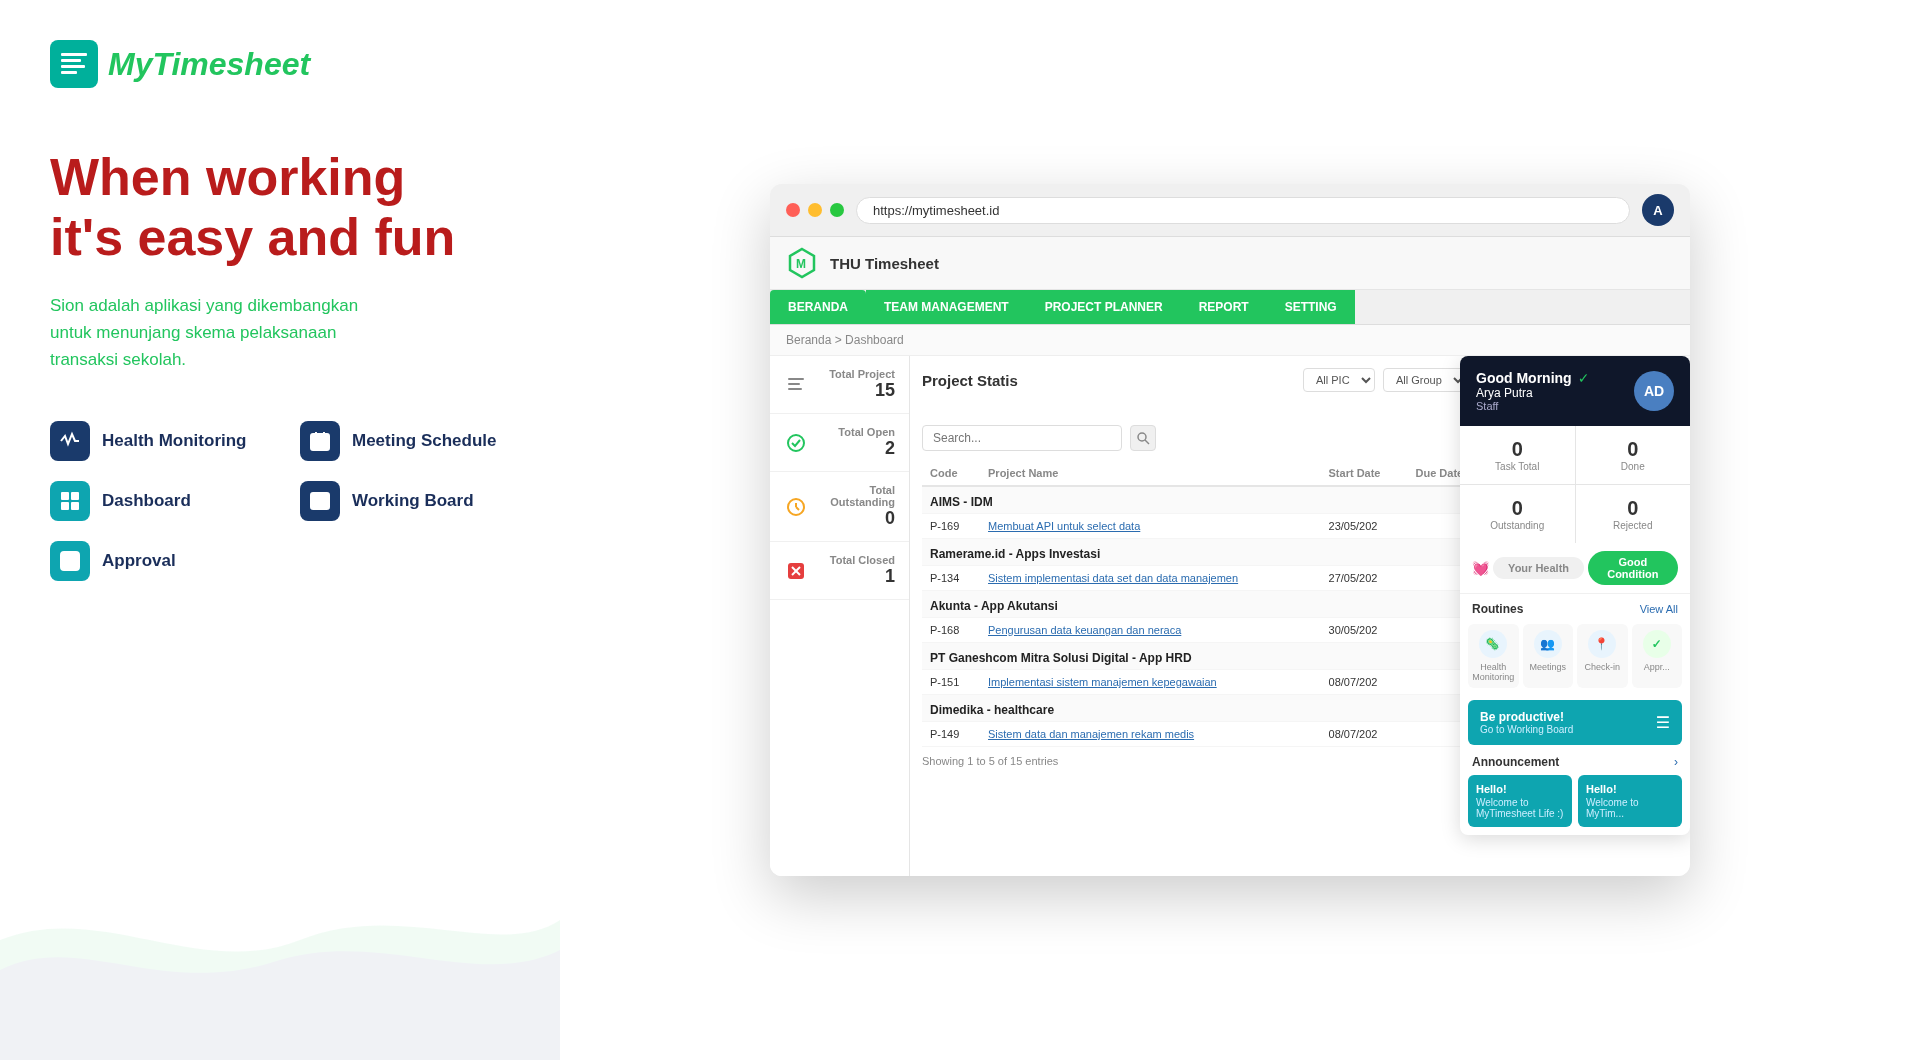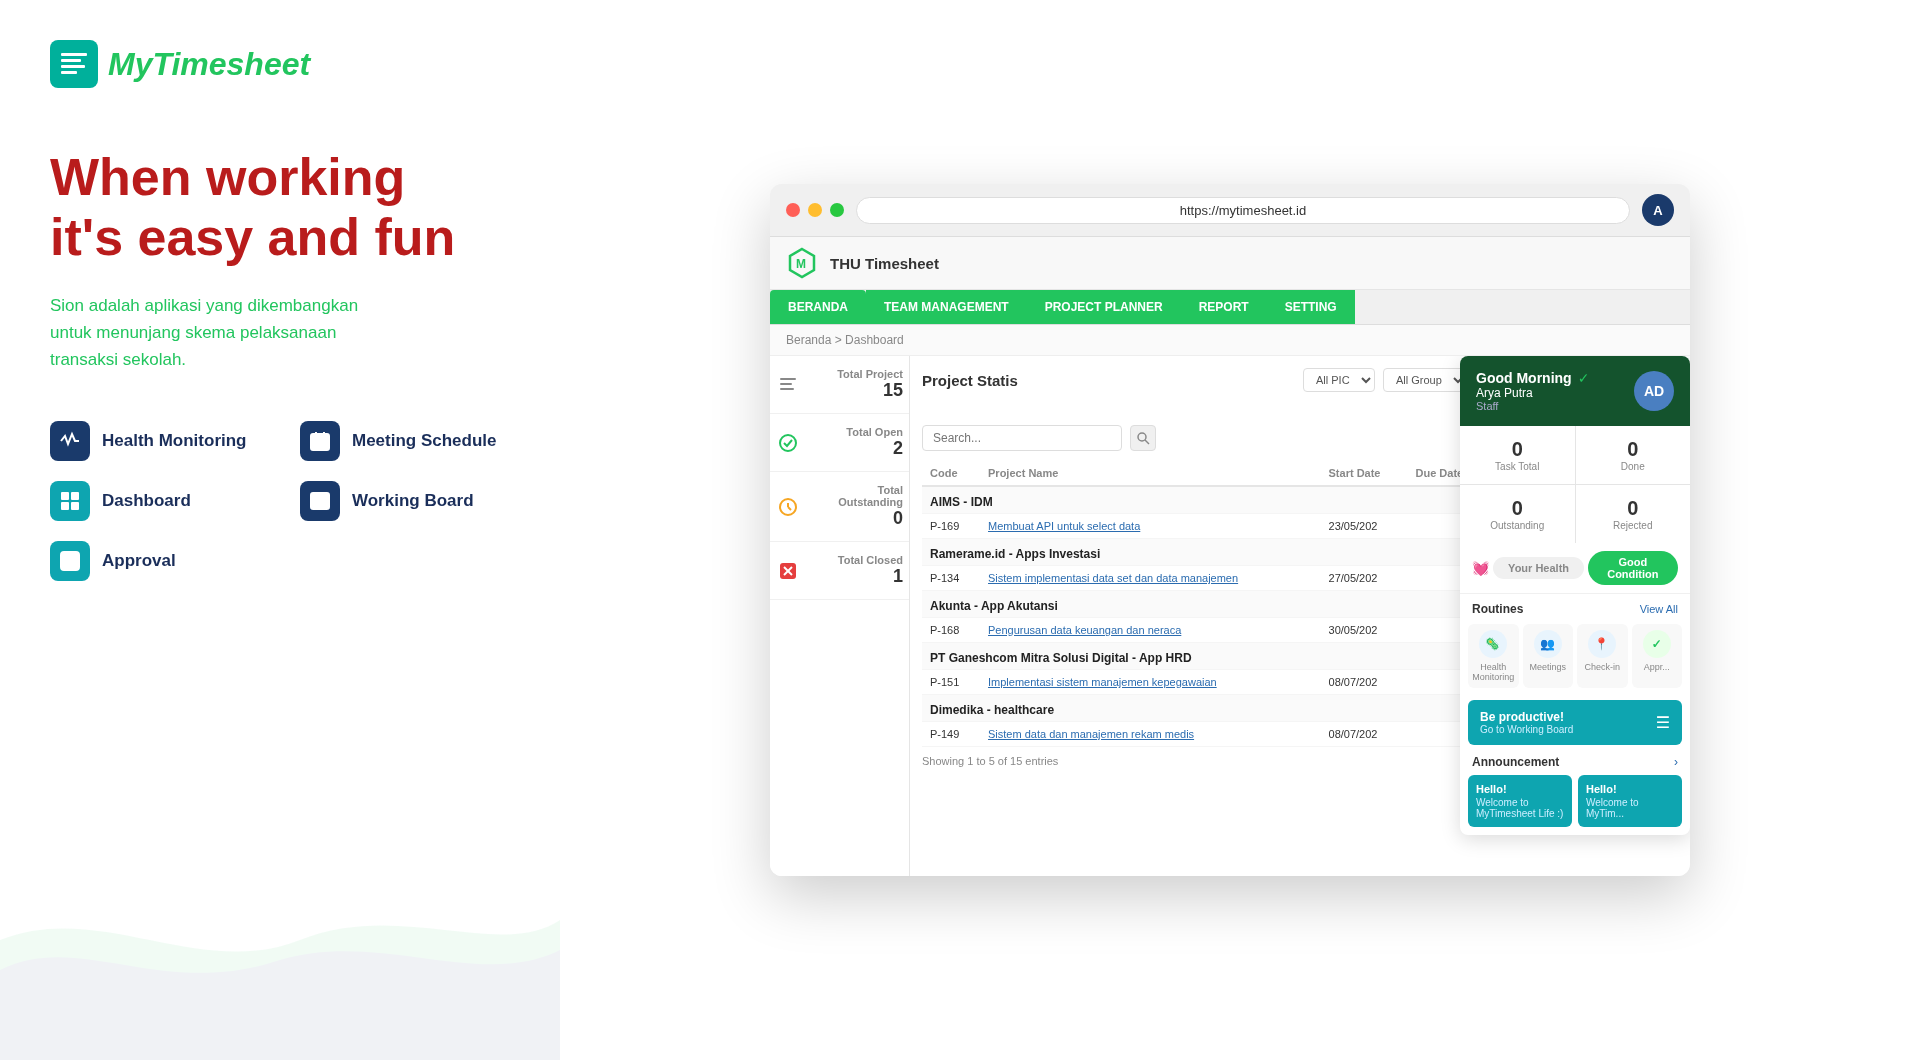--- a/index.html
+++ b/index.html
@@ -58,21 +58,21 @@
       display: flex;
       align-items: center;
       gap: 12px;
       border-bottom: 1px solid #ddd;
     }
     .browser-dots { display: flex; gap: 8px; }
     .dot { width: 14px; height: 14px; border-radius: 50%; }
     .dot.red { background: #ff5f57; }
     .dot.yellow { background: #ffbd2e; }
     .dot.green { background: #28c840; }
-    .url-bar { flex: 1; background: white; border-radius: 20px; padding: 5px 16px; font-size: 13px; color: #333; text-align: center; border: 1px solid #ddd; }
+    .url-bar { flex: 1; background: white; border-radius: 20px; padding: 5px 16px; font-size: 13px; color: #333; text-align: left; border: 1px solid #ddd; }
     .avatar-badge { width: 32px; height: 32px; border-radius: 50%; background: #1a3a6b; display: flex; align-items: center; justify-content: center; color: white; font-size: 13px; font-weight: 700; }
 
     
     .app-content { background: #ffffff; }
 
     .app-header {
       background: #f8f8f8;
       padding: 10px 16px;
       display: flex;
       align-items: center;
@@ -118,21 +118,21 @@
     }
 
     
     .stats-sidebar {
       width: 140px;
       min-width: 140px;
       border-right: 1px solid #e5e5e5;
       background: #fff;
     }
     .stat-item {
-      padding: 12px 6px;
+      padding: 12px 14px;
       border-bottom: 1px solid #f0f0f0;
       display: flex;
       align-items: center;
       gap: 10px;
     }
     .stat-icon { width: 24px; height: 24px; display: flex; align-items: center; justify-content: center; }
     .stat-info { text-align: right; flex: 1; }
     .stat-label { font-size: 11px; color: #888; font-weight: 600; }
     .stat-value { font-size: 18px; font-weight: 700; color: #333; }
 
@@ -168,21 +168,21 @@
       right: 0;
       top: 0;
       width: 230px;
       background: white;
       border-radius: 8px;
       box-shadow: 0 4px 20px rgba(0,0,0,0.15);
       overflow: hidden;
       z-index: 10;
     }
     .notif-header {
-      background: #14532d;
+      background: #0f172a;
       padding: 14px 16px;
       display: flex;
       align-items: center;
       justify-content: space-between;
     }
     .notif-greeting { color: white; font-size: 14px; font-weight: 600; }
     .notif-check { color: #22c55e; font-size: 14px; margin-left: 6px; }
     .notif-name { color: white; font-size: 12px; }
     .notif-role { color: #aac; font-size: 11px; }
     .notif-avatar { width: 40px; height: 40px; border-radius: 50%; background: #4a7fc1; display: flex; align-items: center; justify-content: center; color: white; font-weight: 700; font-size: 14px; }

